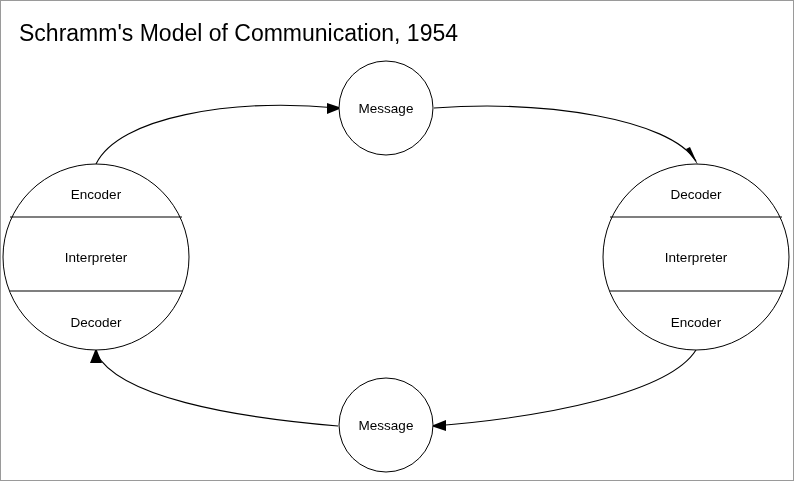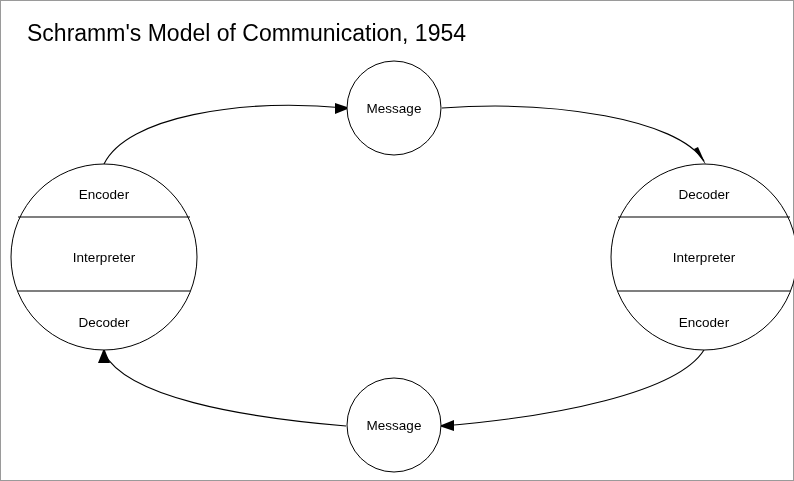--- a/index.html
+++ b/index.html
@@ -14,21 +14,20 @@
     font-family: "Liberation Sans", sans-serif;
     color: #000000;
   }
   #diagram-root {
     position: relative;
     width: 794px;
     height: 481px;
     background: #ffffff;
     border: 1px solid #9a9a9a;
     box-sizing: border-box;
-    padding-left: 8px;
   }
   svg#schramm-svg {
     display: block;
     width: 794px;
     height: 481px;
   }
   .title-text {
     font-family: "Liberation Sans", sans-serif;
     font-size: 23px;
     fill: #000000;

